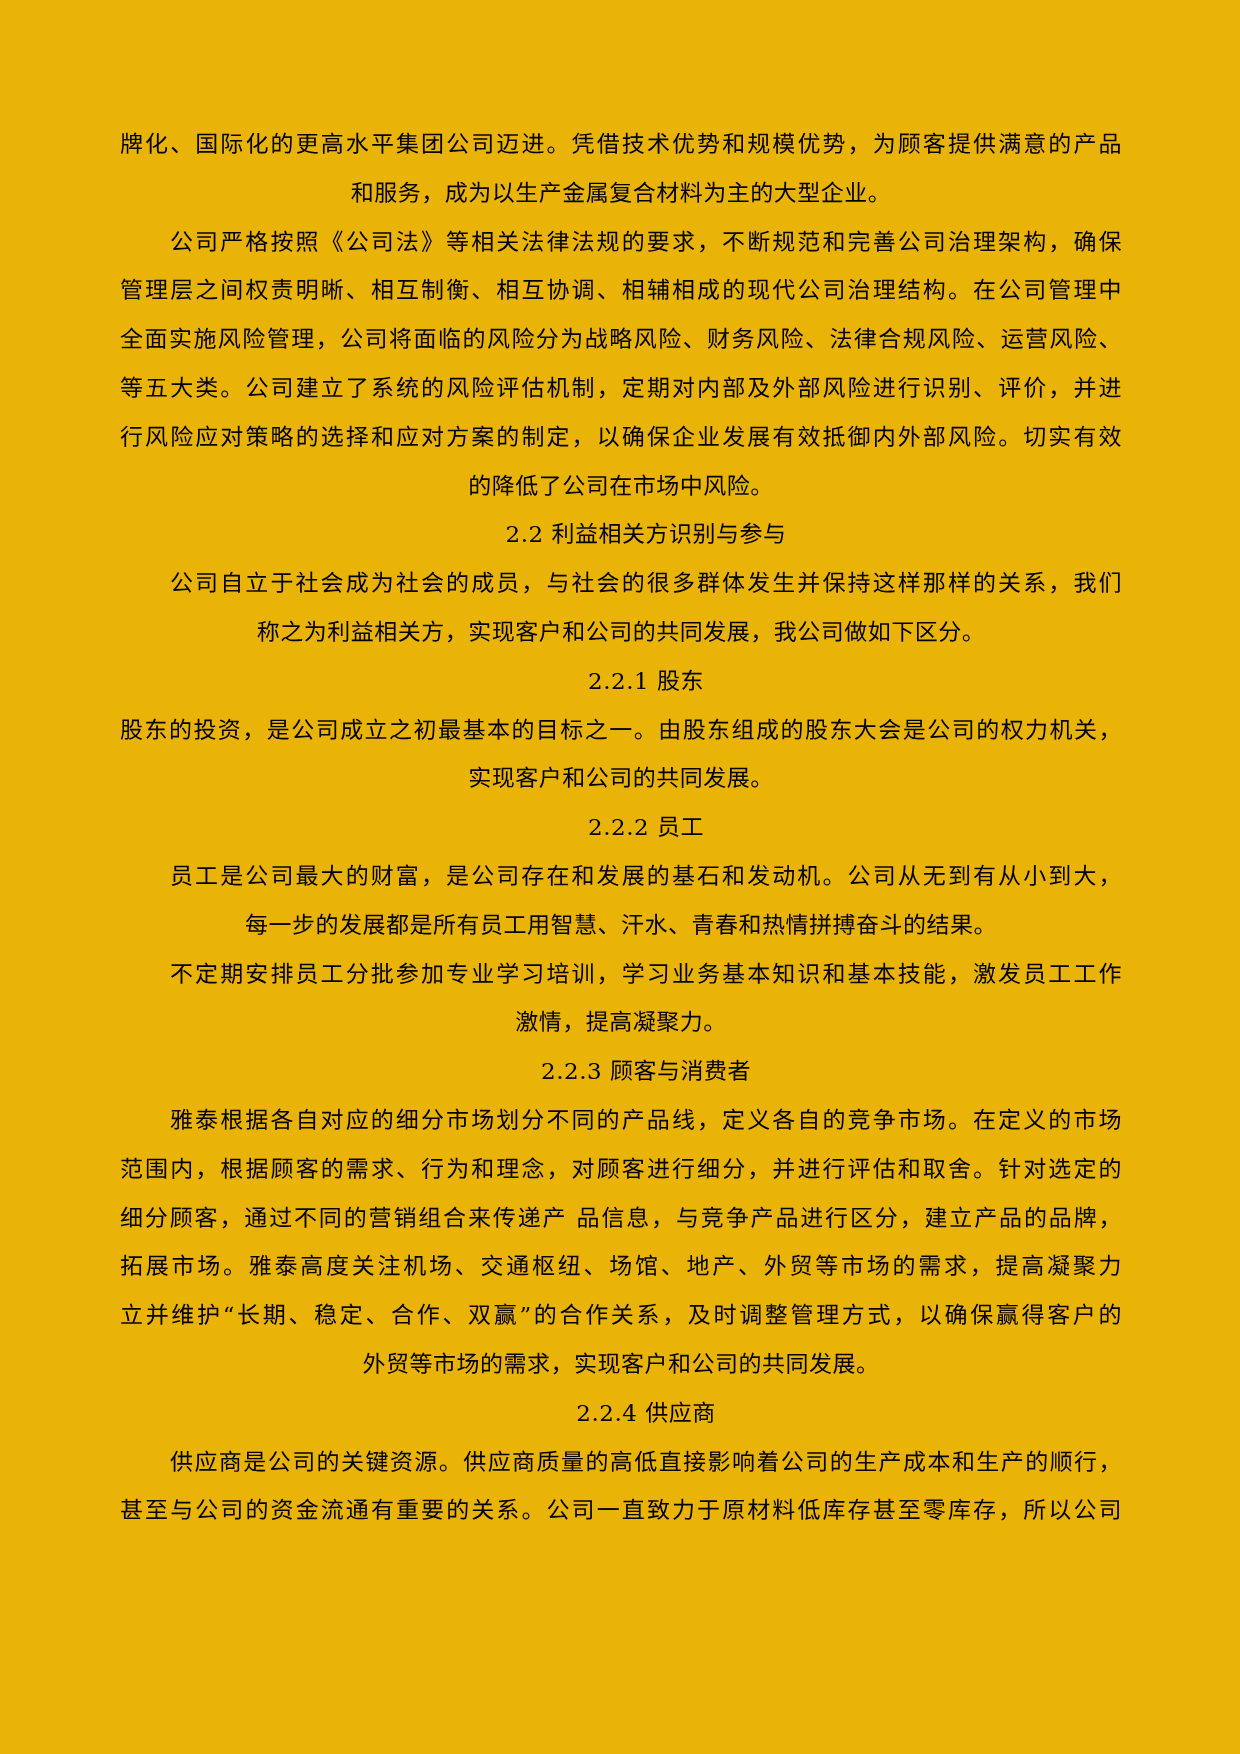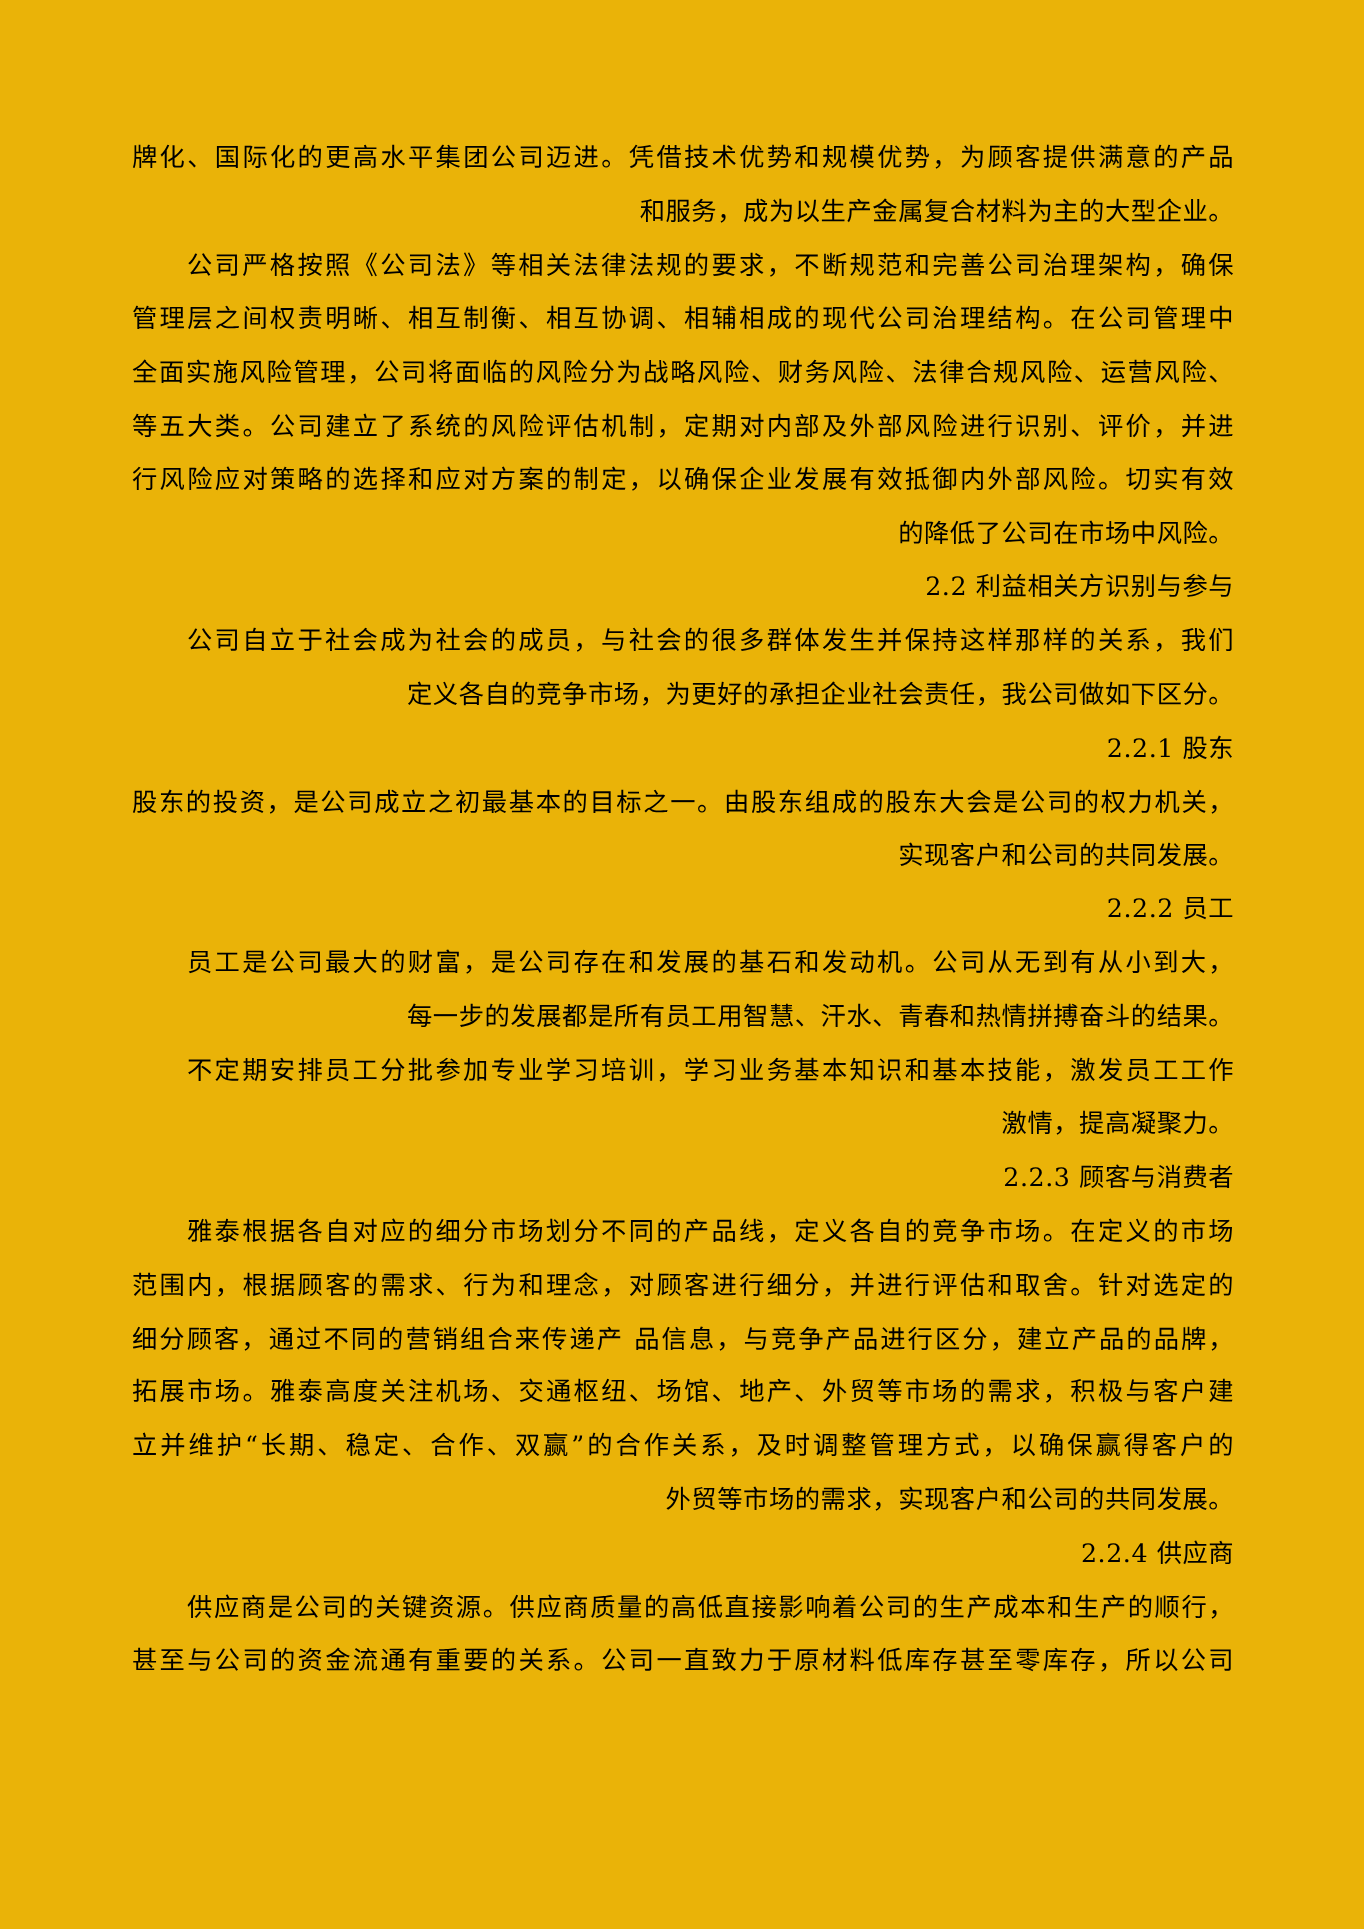--- a/index.html
+++ b/index.html
@@ -27,21 +27,21 @@
     position: absolute;
     left: 120px;
     top: 120px;
     width: 1002px;
   }
   .line {
     font-size: 23px;
     line-height: 48.8px;
     height: 48.8px;
     white-space: nowrap;
-    text-align: right;
+    text-align: center;
     letter-spacing: 0.5px;
   }
   
   .line.fill {
     text-align: justify;
     text-align-last: justify;
   }
   
   .line.indent {
     text-indent: 50px;
@@ -55,33 +55,33 @@
     <div class="line fill">牌化、国际化的更高水平集团公司迈进。凭借技术优势和规模优势，为顾客提供满意的产品</div>
     <div class="line">和服务，成为以生产金属复合材料为主的大型企业。</div>
     <div class="line fill indent">公司严格按照《公司法》等相关法律法规的要求，不断规范和完善公司治理架构，确保</div>
     <div class="line fill">管理层之间权责明晰、相互制衡、相互协调、相辅相成的现代公司治理结构。在公司管理中</div>
     <div class="line fill">全面实施风险管理，公司将面临的风险分为战略风险、财务风险、法律合规风险、运营风险、</div>
     <div class="line fill">等五大类。公司建立了系统的风险评估机制，定期对内部及外部风险进行识别、评价，并进</div>
     <div class="line fill">行风险应对策略的选择和应对方案的制定，以确保企业发展有效抵御内外部风险。切实有效</div>
     <div class="line">的降低了公司在市场中风险。</div>
     <div class="line indent">2.2 利益相关方识别与参与</div>
     <div class="line fill indent">公司自立于社会成为社会的成员，与社会的很多群体发生并保持这样那样的关系，我们</div>
-    <div class="line">定义各自的竞争市场，为更好的承担企业社会责任，我公司做如下区分。</div>
+    <div class="line">称之为利益相关方，实现客户和公司的共同发展，我公司做如下区分。</div>
     <div class="line indent">2.2.1 股东</div>
     <div class="line fill">股东的投资，是公司成立之初最基本的目标之一。由股东组成的股东大会是公司的权力机关，</div>
     <div class="line">实现客户和公司的共同发展。</div>
     <div class="line indent">2.2.2 员工</div>
     <div class="line fill indent">员工是公司最大的财富，是公司存在和发展的基石和发动机。公司从无到有从小到大，</div>
     <div class="line">每一步的发展都是所有员工用智慧、汗水、青春和热情拼搏奋斗的结果。</div>
     <div class="line fill indent">不定期安排员工分批参加专业学习培训，学习业务基本知识和基本技能，激发员工工作</div>
     <div class="line">激情，提高凝聚力。</div>
     <div class="line indent">2.2.3 顾客与消费者</div>
     <div class="line fill indent">雅泰根据各自对应的细分市场划分不同的产品线，定义各自的竞争市场。在定义的市场</div>
     <div class="line fill">范围内，根据顾客的需求、行为和理念，对顾客进行细分，并进行评估和取舍。针对选定的</div>
     <div class="line fill">细分顾客，通过不同的营销组合来传递产 品信息，与竞争产品进行区分，建立产品的品牌，</div>
-    <div class="line fill">拓展市场。雅泰高度关注机场、交通枢纽、场馆、地产、外贸等市场的需求，积极与客户建</div>
+    <div class="line fill">拓展市场。雅泰高度关注机场、交通枢纽、场馆、地产、外贸等市场的需求，提高凝聚力</div>
     <div class="line fill">立并维护“长期、稳定、合作、双赢”的合作关系，及时调整管理方式，以确保赢得客户的</div>
     <div class="line">外贸等市场的需求，实现客户和公司的共同发展。</div>
     <div class="line indent">2.2.4 供应商</div>
     <div class="line fill indent">供应商是公司的关键资源。供应商质量的高低直接影响着公司的生产成本和生产的顺行，</div>
     <div class="line fill">甚至与公司的资金流通有重要的关系。公司一直致力于原材料低库存甚至零库存，所以公司</div>
   </div>
 </div>
 
 </body></html>

